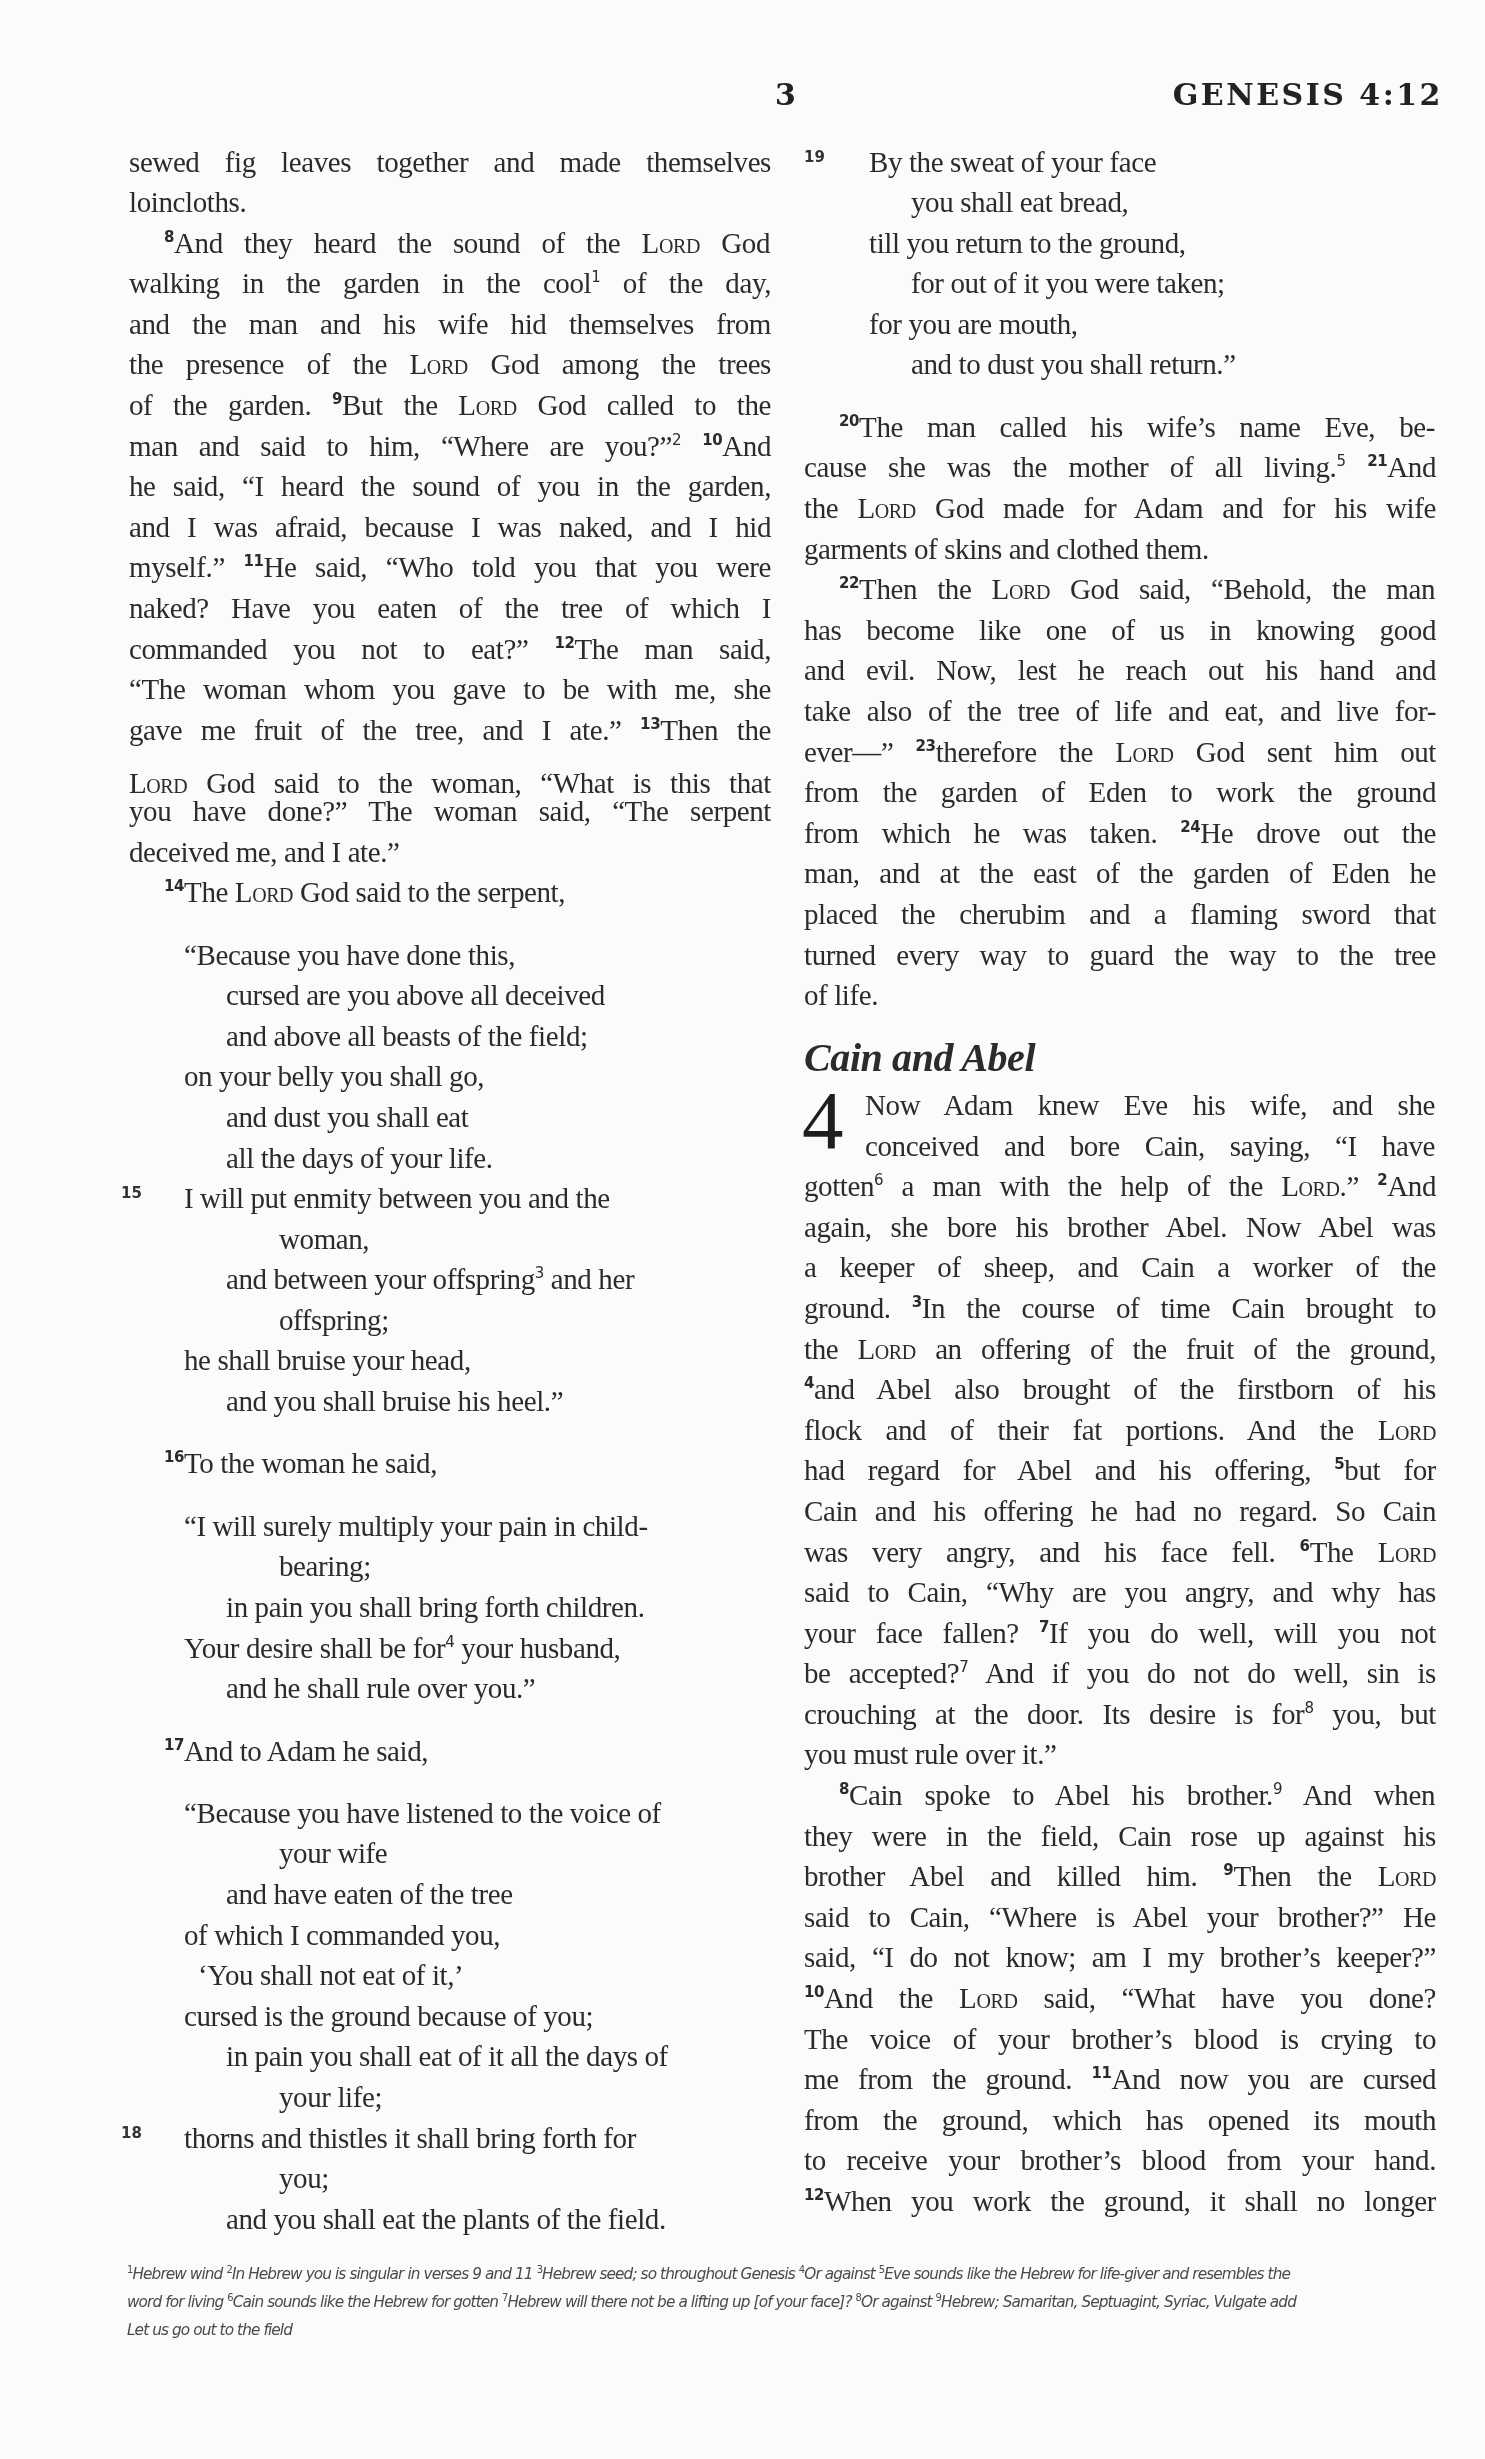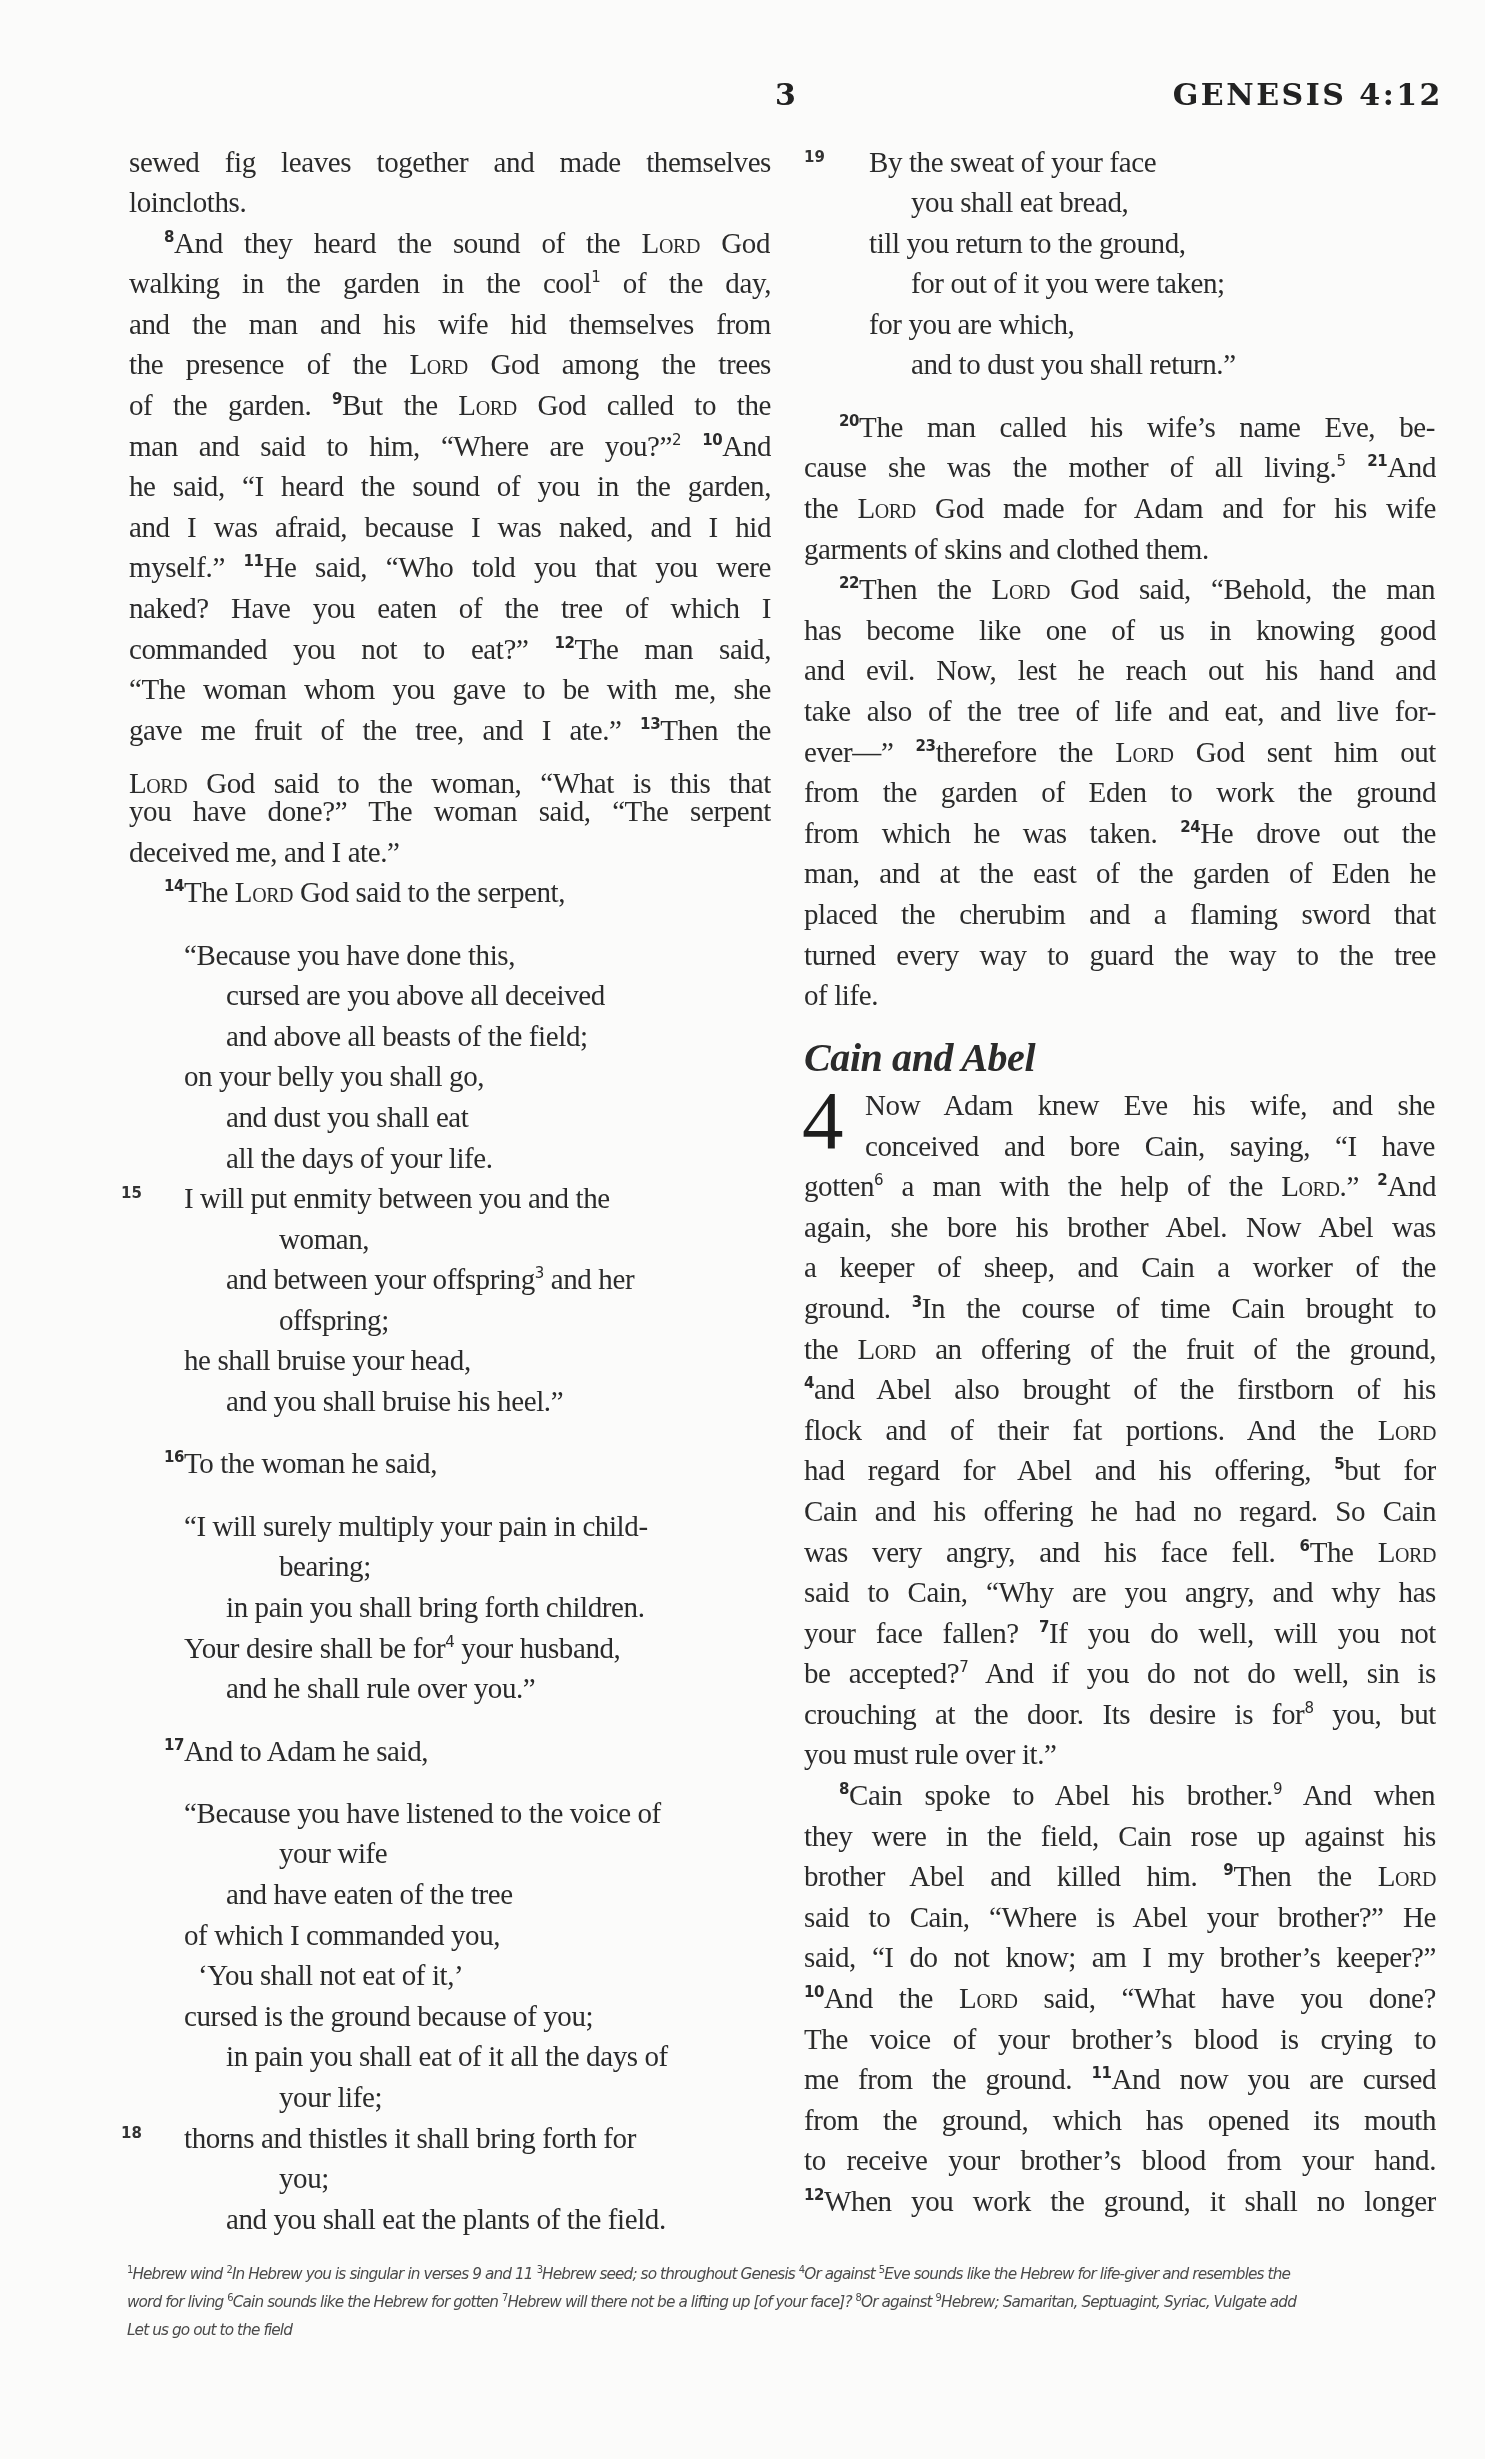--- a/index.html
+++ b/index.html
@@ -83,21 +83,21 @@
       <div class="ln" style="left: 184px; top: 2121px;">thorns and thistles it shall bring forth for</div>
       <div class="ln" style="left: 279px; top: 2161px;">you;</div>
       <div class="ln" style="left: 226px; top: 2202px;">and you shall eat the plants of the field.</div>
     </div>
   <div class="col" id="col-right">
       <div class="vn" style="left: 22px; top: 140px;">19</div>
       <div class="ln" style="left: 87px; top: 145px;">By the sweat of your face</div>
       <div class="ln" style="left: 129px; top: 185px;">you shall eat bread,</div>
       <div class="ln" style="left: 87px; top: 226px;">till you return to the ground,</div>
       <div class="ln" style="left: 129px; top: 266px;">for out of it you were taken;</div>
-      <div class="ln" style="left: 87px; top: 307px;">for you are which,</div>
+      <div class="ln" style="left: 87px; top: 307px;">for you are mouth,</div>
       <div class="ln" style="left: 129px; top: 347px;">and to dust you shall return.”</div>
       <div class="ln justify" style="left: 57px; top: 410px; width: 596px;"><span class="sup vsn">20</span>The man called his wife’s name Eve, be-</div>
       <div class="ln justify" style="left: 22px; top: 450px; width: 632px;">cause she was the mother of all living.<span class="sup">5</span> <span class="sup vsn">21</span>And</div>
       <div class="ln justify" style="left: 22px; top: 491px; width: 632px;">the L<span class="sc">ord</span> God made for Adam and for his wife</div>
       <div class="ln" style="left: 22px; top: 532px;">garments of skins and clothed them.</div>
       <div class="ln justify" style="left: 57px; top: 572px; width: 596px;"><span class="sup vsn">22</span>Then the L<span class="sc">ord</span> God said, “Behold, the man</div>
       <div class="ln justify" style="left: 22px; top: 613px; width: 632px;">has become like one of us in knowing good</div>
       <div class="ln justify" style="left: 22px; top: 653px; width: 632px;">and evil. Now, lest he reach out his hand and</div>
       <div class="ln justify" style="left: 22px; top: 694px; width: 632px;">take also of the tree of life and eat, and live for-</div>
       <div class="ln justify" style="left: 22px; top: 735px; width: 632px;">ever—” <span class="sup vsn">23</span>therefore the L<span class="sc">ord</span> God sent him out</div>

